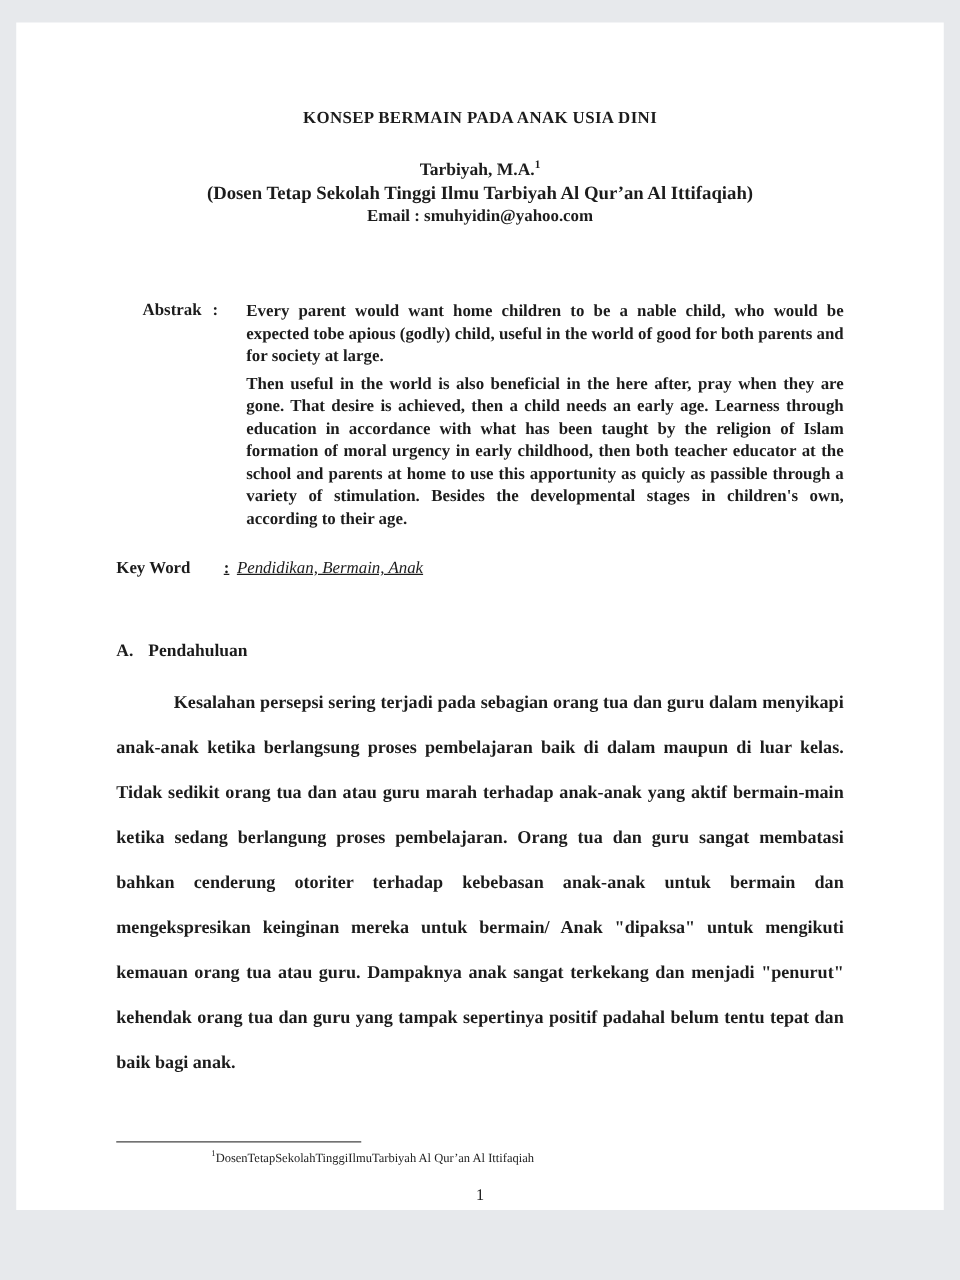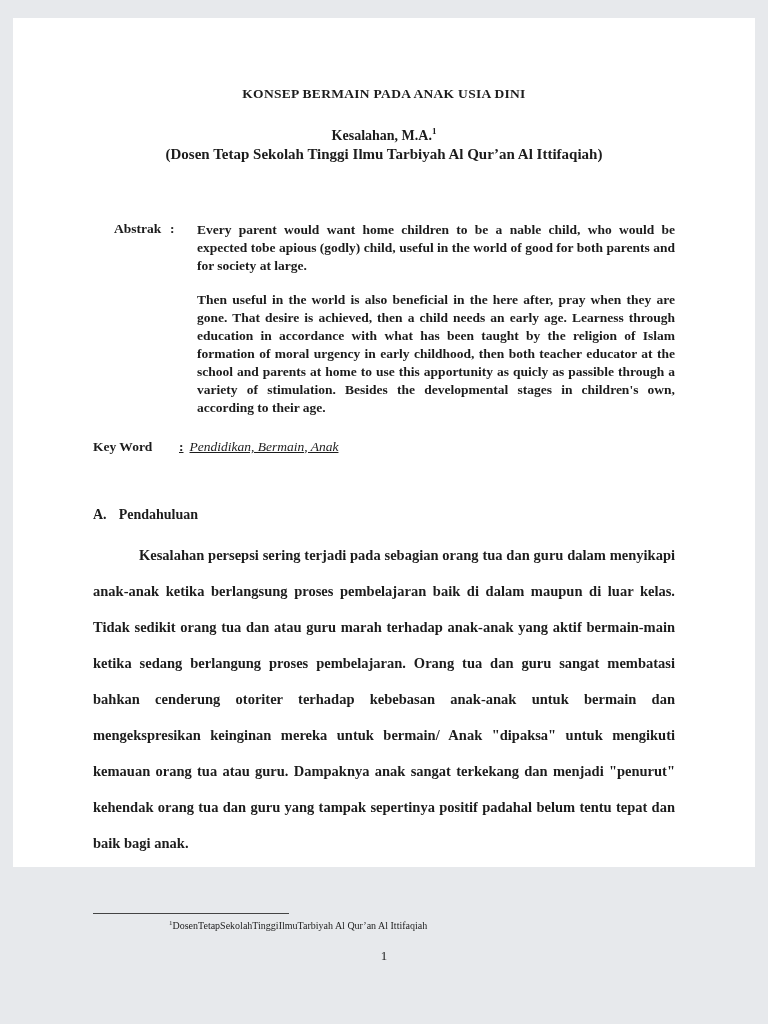--- a/index.html
+++ b/index.html
@@ -15,21 +15,21 @@
   .viewer {
     position: relative;
     width: 768px;
     height: 1024px;
   }
   .page {
     position: absolute;
     left: 13px;
     top: 18px;
     width: 742px;
-    height: 849px;
+    height: 950px;
     background: #ffffff;
     box-sizing: border-box;
     padding: 0 80px;
   }
   .doc-title {
     margin: 68px 0 0 0;
     text-align: center;
     font-size: 13.5px;
     font-weight: bold;
     letter-spacing: 0.3px;
@@ -52,21 +52,21 @@
     font-size: 13.5px;
     font-weight: bold;
   }
   .abs-label { text-align: left; margin-left: 21px; }
   .abs-colon { text-align: left; }
   .abs-text p {
     margin: 0 0 0 0;
     text-align: justify;
     line-height: 18px;
   }
-  .abs-text p + p { margin-top: 16px; }
+  .abs-text p + p { margin-top: 4px; }
 
   .keyword-row {
     margin-top: 22px;
     font-size: 13.5px;
     text-decoration: underline;
   }
   .kw-label {
     font-weight: bold;
     display: inline-block;
     width: 86px;
@@ -124,22 +124,23 @@
 </style>
 </head>
 <body>
 
 <div class="viewer">
   <div class="page">
 
     <h1 class="doc-title">KONSEP BERMAIN PADA ANAK USIA DINI</h1>
 
     <div class="author-block">
-      <div class="author-name"><span>Kesalahan, M.A.</span><sup>1</sup></div>
+      <div class="author-name"><span>Tarbiyah, M.A.</span><sup>1</sup></div>
       <div class="author-affiliation">(Dosen Tetap Sekolah Tinggi Ilmu Tarbiyah Al Qur’an Al Ittifaqiah)</div>
+      <div class="author-email">Email : smuhyidin@yahoo.com</div>
     </div>
 
     <div class="abstract-row">
       <div class="abs-label">Abstrak</div>
       <div class="abs-colon">:</div>
       <div class="abs-text">
         <p>Every parent would want home children to be a nable child, who would be expected tobe apious (godly) child, useful in the world of good for both parents and for society at large.</p>
         <p>Then useful in the world is also beneficial in the here after, pray when they are gone. That desire is achieved, then a child needs an early age. Learness through education in accordance with what has been taught by the religion of Islam formation of moral urgency in early childhood, then both teacher educator at the school and parents at home to use this apportunity as quicly as passible through a variety of stimulation. Besides the developmental stages in children's own, according to their age.</p>
       </div>
     </div>

